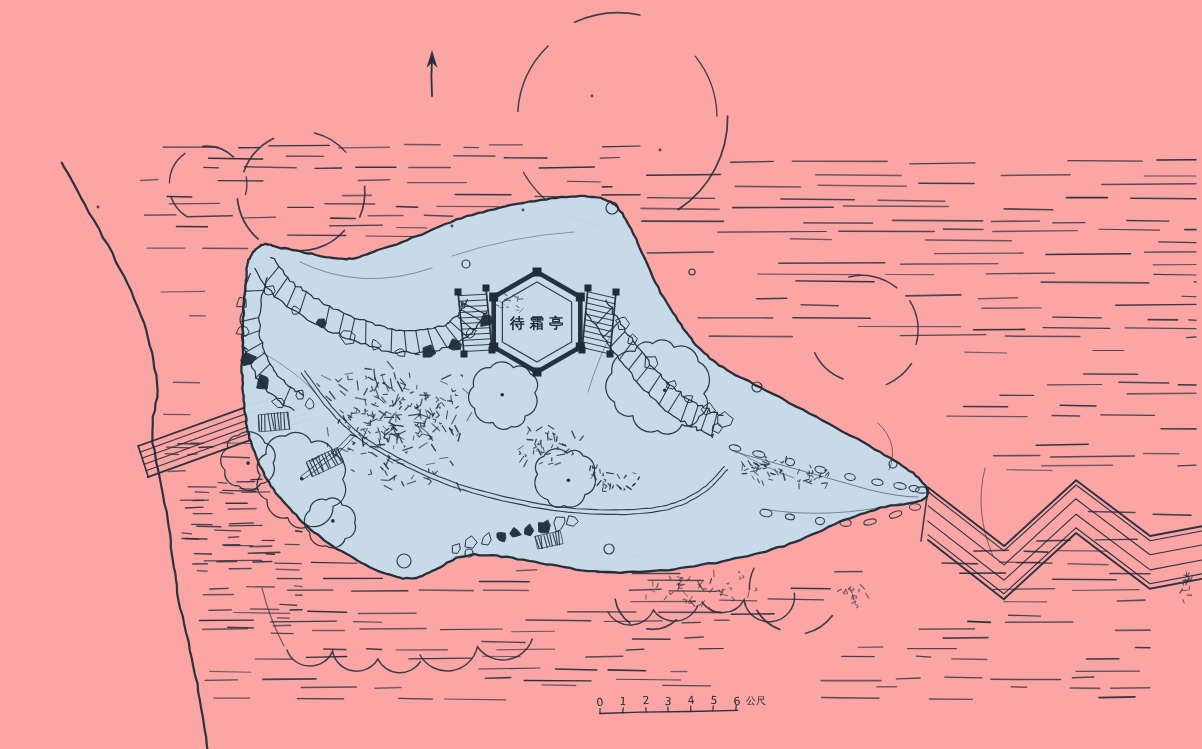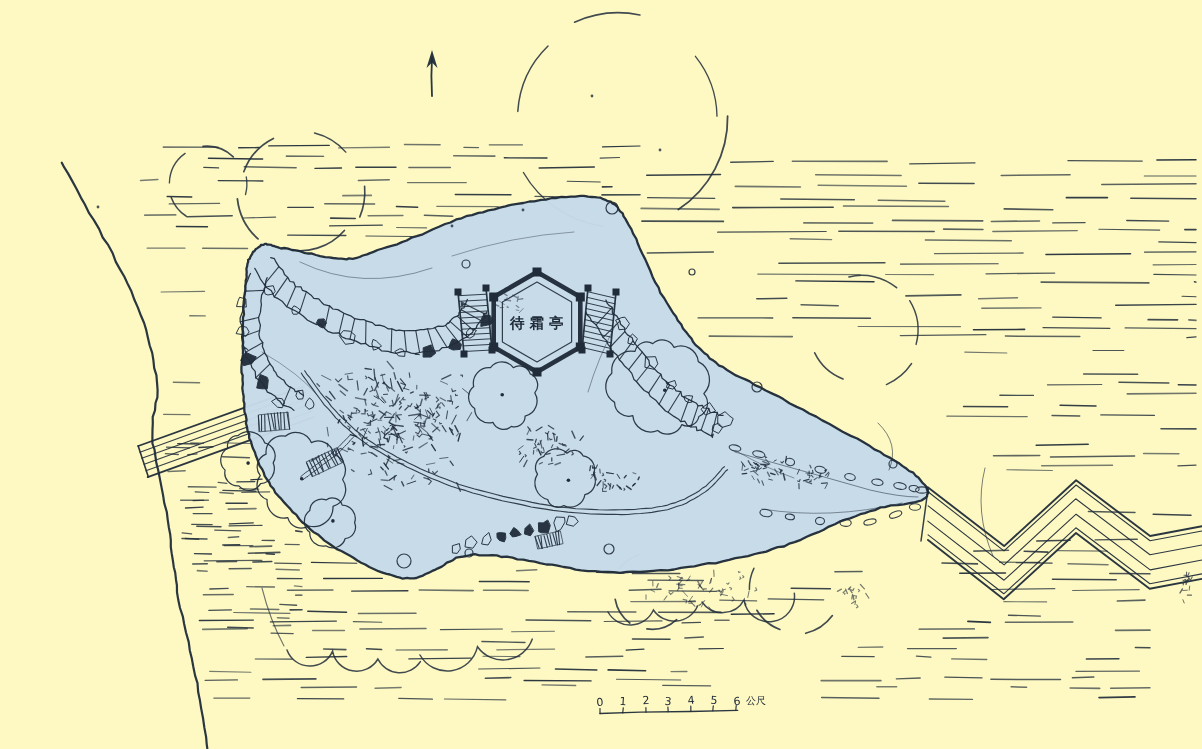--- a/index.html
+++ b/index.html
@@ -1,16 +1,16 @@
 <!DOCTYPE html>
 <html><head>
 <meta charset="utf-8">
 <style>
   html,body{margin:0;padding:0;background:#c7dbeb;}
-  .page{position:relative;width:1202px;height:749px;overflow:hidden;background:#fef9c3;text-decoration:underline;}
+  .page{position:relative;width:1202px;height:749px;overflow:hidden;background:#fca5a5;text-decoration:underline;}
   svg{display:block;position:absolute;left:0;top:0;}
   text{font-family:"DejaVu Sans","Liberation Sans",sans-serif;fill:#202c39;}
   .pav-label{font-size:14.5px;letter-spacing:5px;font-weight:bold;}
   .scale-num{font-size:11px;}
   .scale-unit{font-size:10px;}
 </style>
 </head>
 <body>
 
 <div class="page">

